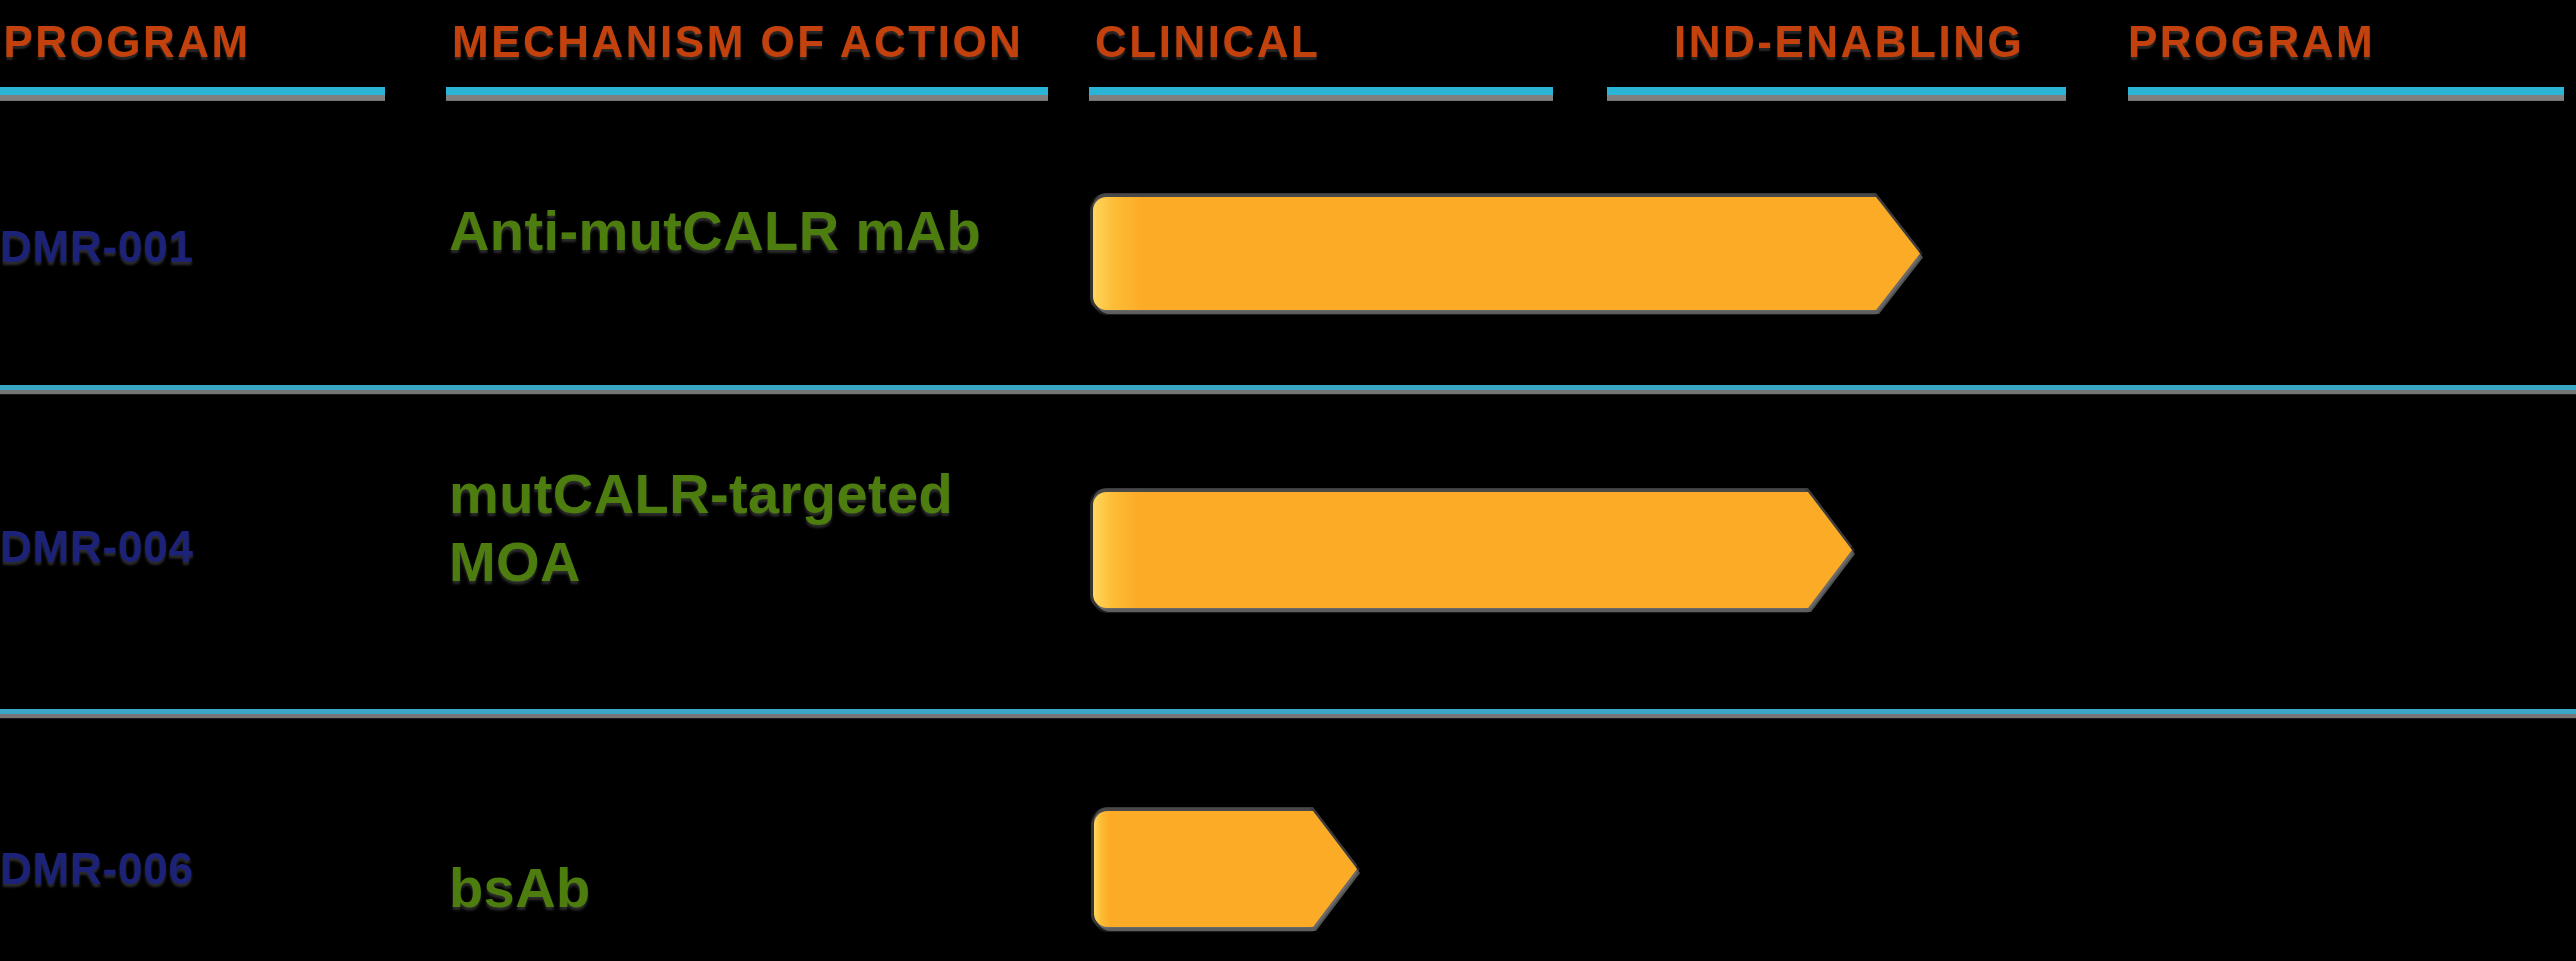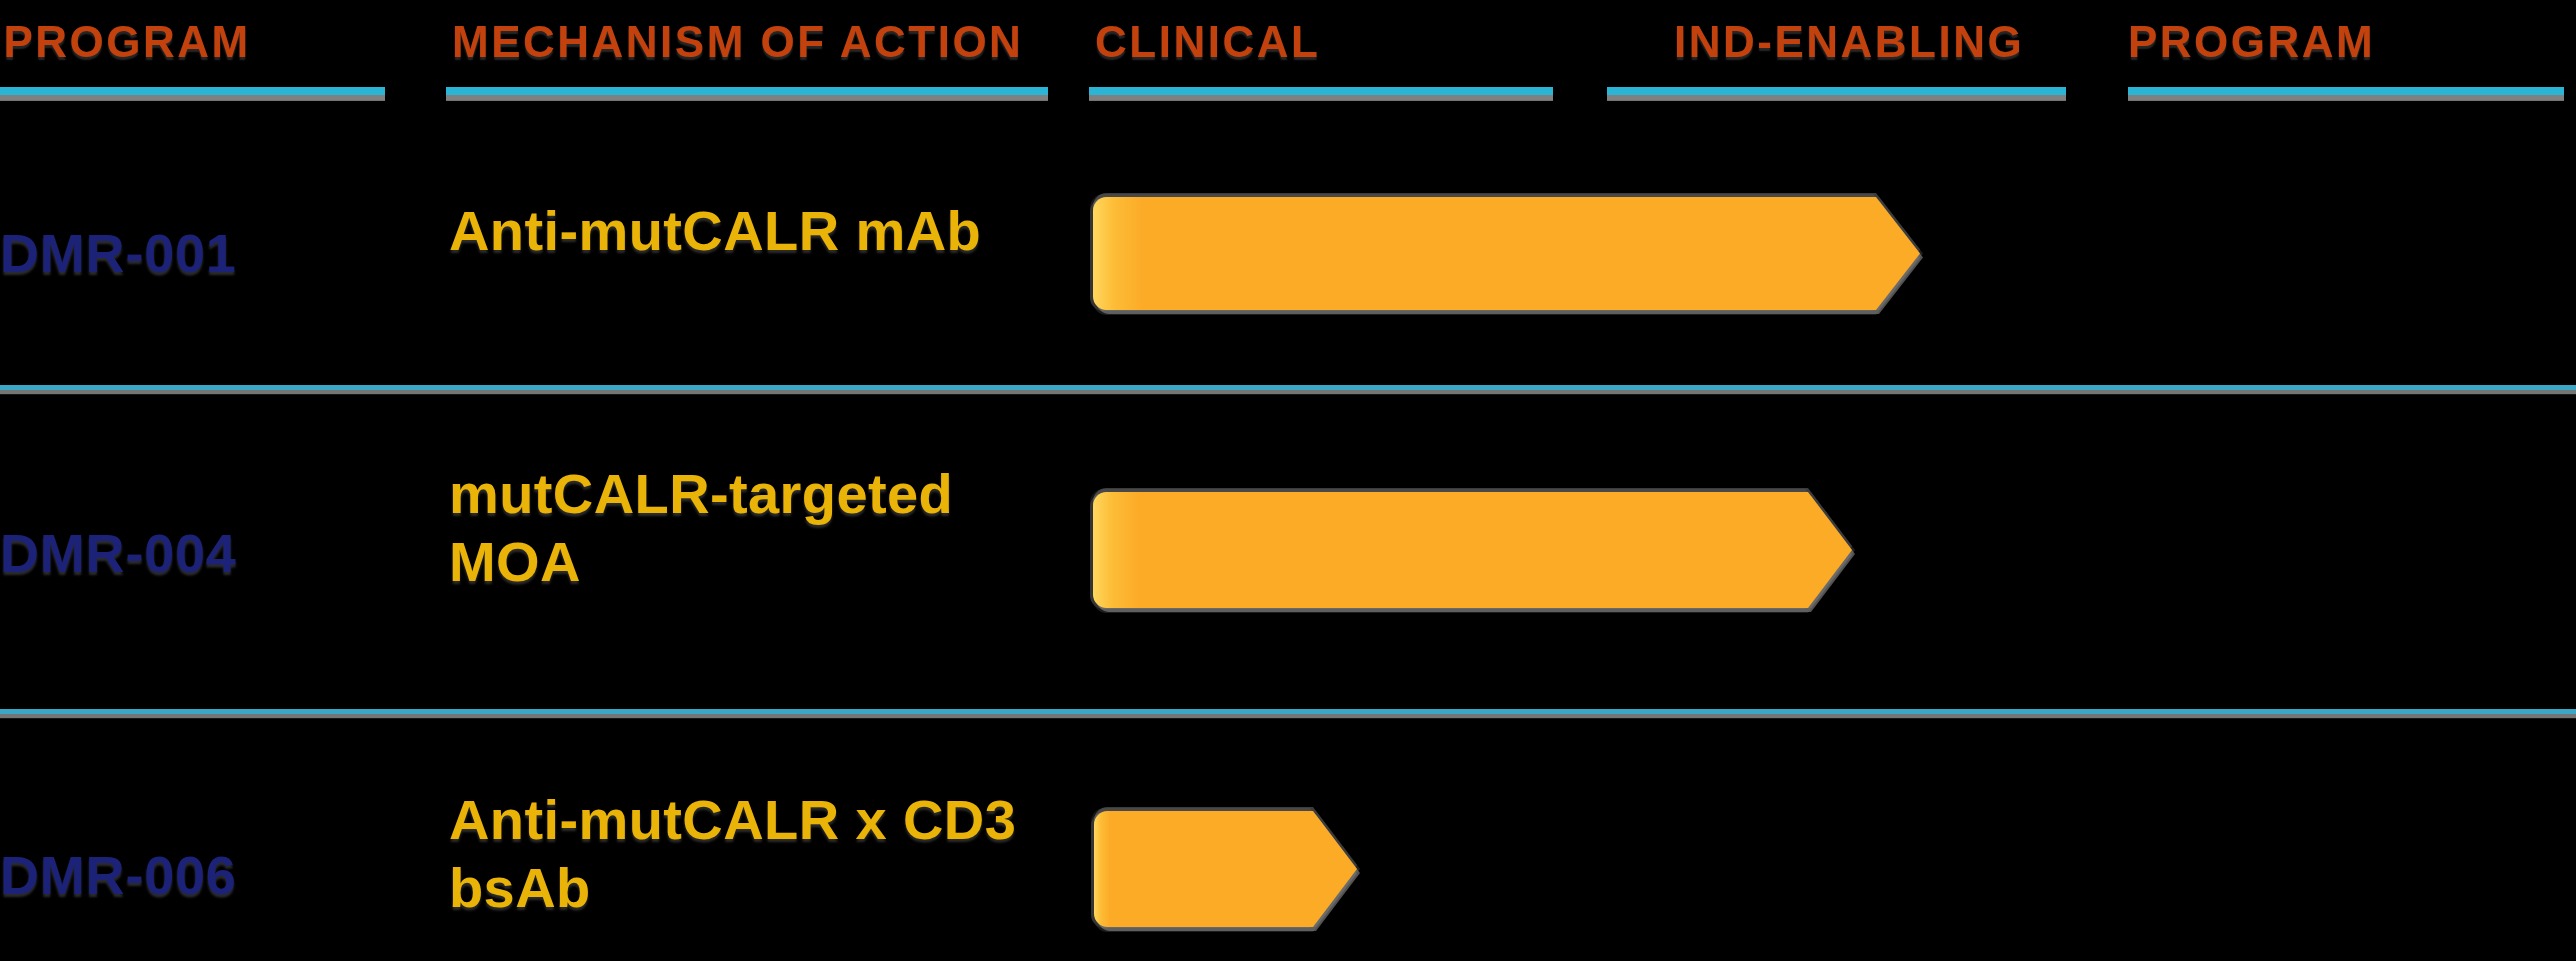--- a/index.html
+++ b/index.html
@@ -32,29 +32,29 @@
   .row-divider{
     position:absolute;left:0;width:2576px;height:5px;
     background:#3aa7c7;
     box-shadow:0 4.2px 0 rgba(146,146,146,0.80);
   }
   .rd-1{top:385px}.rd-2{top:709px}
   
   .program-label{
     position:absolute;left:0;
     color:#1b2277;
-    font-size:54px;font-weight:700;
+    font-size:44px;font-weight:700;
     letter-spacing:0.8px;white-space:nowrap;
     text-shadow:0 2.5px 2.5px rgba(125,125,125,0.35);
   }
   .pl-1{top:222px}.pl-2{top:522px}.pl-3{top:844px}
   
   .mech-label{
     position:absolute;left:449px;
-    color:#eab308;
+    color:#4d7c0f;
     font-size:56px;font-weight:700;
     line-height:1.22;letter-spacing:0.4px;white-space:nowrap;
     text-shadow:0 2.5px 2.5px rgba(125,125,125,0.35);
   }
   .ml-1{top:197px}.ml-2{top:460px}.ml-3{top:786px}
   
   .bar-wrap{
     position:absolute;
     filter:drop-shadow(3.4px 4.2px 0 rgba(150,150,150,0.55))
            drop-shadow(0 -3.4px 0 rgba(150,150,150,0.40))
@@ -94,19 +94,19 @@
 
   <div class="program-label pl-2">DMR-004</div>
   <div class="mech-label ml-2"><span>mutCALR-targeted</span><br><span>MOA</span></div>
   <div class="bar-wrap" style="left: 1093px; top: 492px; width: 759px; height: 116px;">
     <div class="bar-shape"></div>
   </div>
 
   <div class="row-divider rd-2"></div>
 
   <div class="program-label pl-3">DMR-006</div>
-  <div class="mech-label ml-3"><span>Anti-mutCALR x CD3</span><br><span>bsAb</span></div>
+  <div class="mech-label ml-3"><br><span>bsAb</span></div>
   <div class="bar-wrap" style="left: 1094px; top: 811px; width: 263px; height: 116px;">
     <div class="bar-shape"></div>
   </div>
 
 </div>
 
 
 </body></html>

